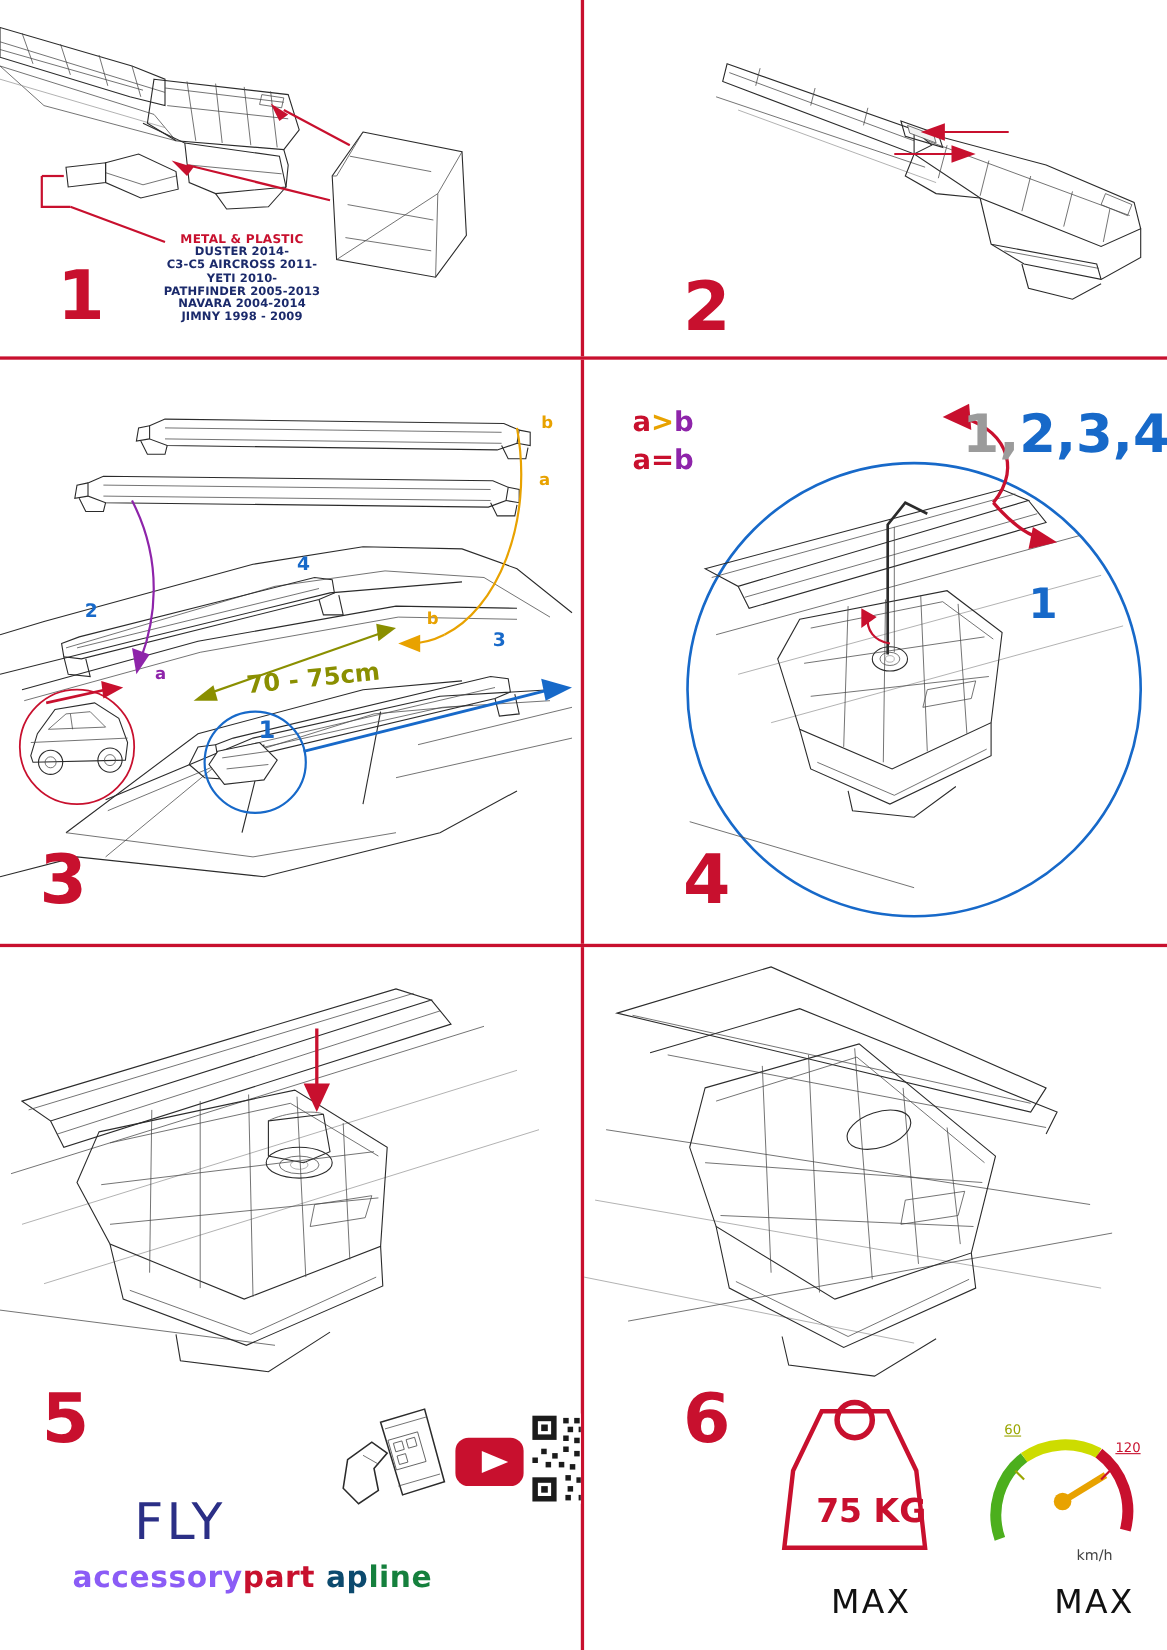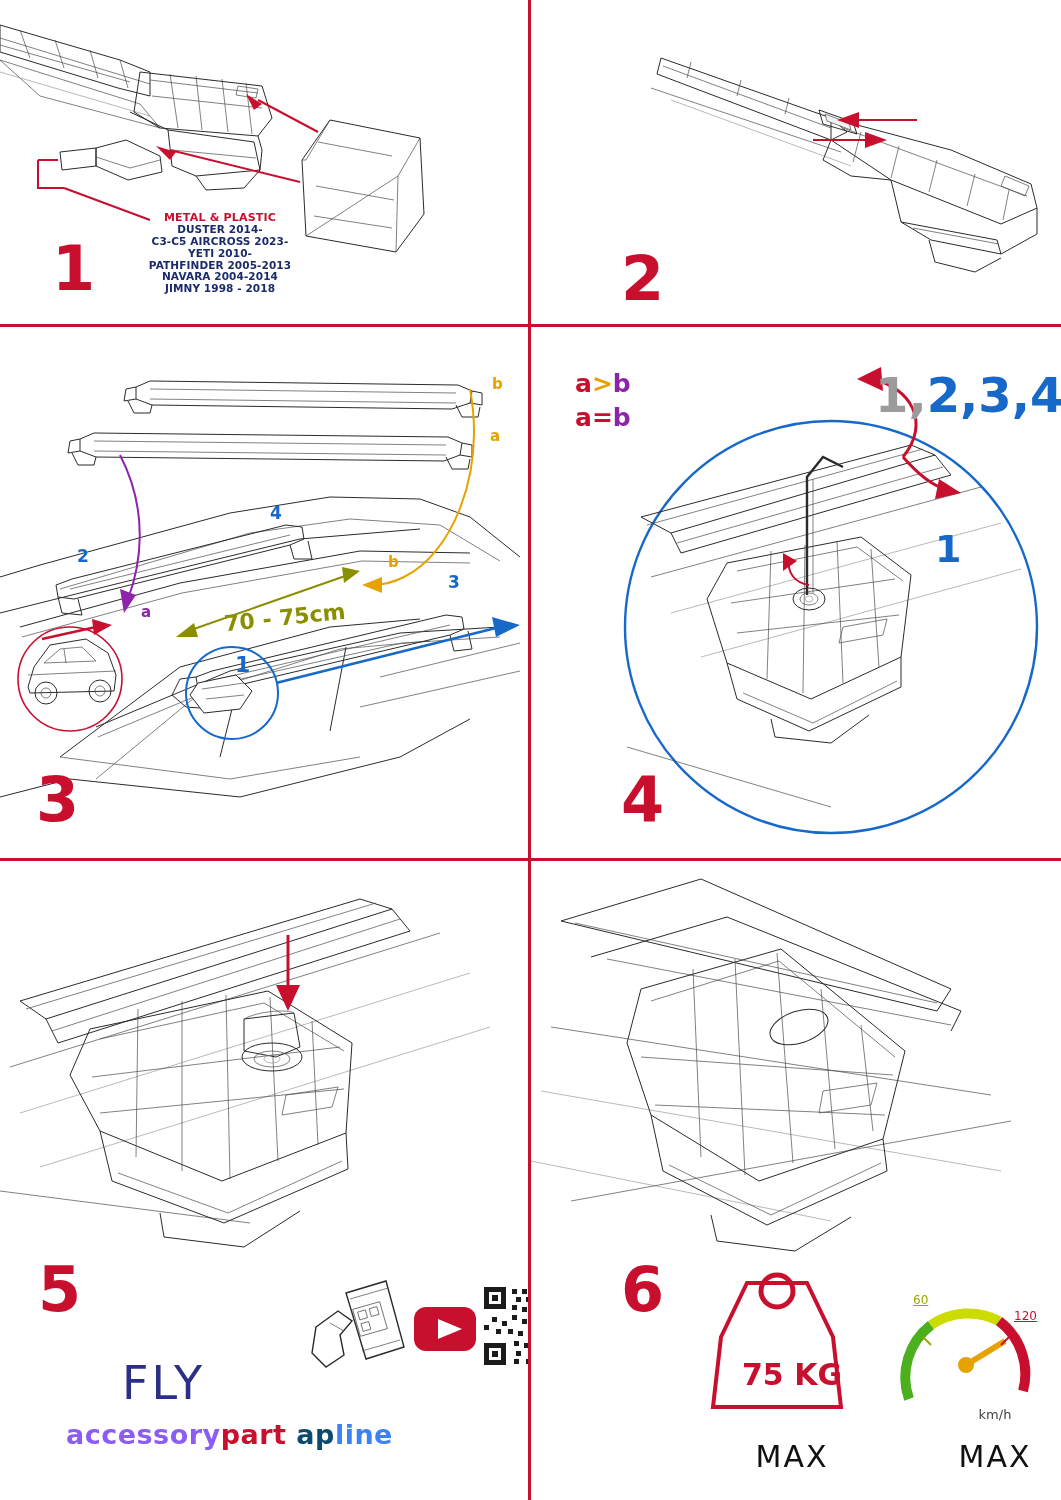--- a/index.html
+++ b/index.html
@@ -155,21 +155,21 @@
   .brand-line {
     position: absolute;
     font-family: "DejaVu Sans", sans-serif;
     font-weight: 700;
     font-size: 27px;
     letter-spacing: .5px;
   }
   .brand-line .accessory { color: #8b5cf6; }
   .brand-line .part { color: #c8102e; }
   .brand-line .ap { color: #0c4a6e; }
-  .brand-line .lineword { color: #3b82f6; text-align: center; }
+  .brand-line .lineword { color: #15803d; text-align: center; }
   .kg-text {
     position: absolute;
     color: #c8102e;
     font-family: "DejaVu Sans", sans-serif;
     font-weight: 700;
     font-size: 30px;
   }
   .max-text {
     position: absolute;
     color: #111;
@@ -265,25 +265,25 @@
       <path class="redf" d="M176 152 L156 146 L170 160 Z"></path>
 
       <path class="red" d="M38 160 L38 188 L64 188"></path>
       <path class="red" d="M38 160 L58 160"></path>
       <path class="red" d="M64 188 L150 220"></path>
     </svg>
 
     <div class="metal-plastic" style="left:110px; top:212px; width:220px;">
       <div class="head">METAL &amp; PLASTIC</div>
       <div class="vehicle">DUSTER 2014-</div>
-      <div class="vehicle">C3-C5 AIRCROSS 2023-</div>
+      <div class="vehicle">C3-C5 AIRCROSS 2011-</div>
       <div class="vehicle">YETI 2010-</div>
       <div class="vehicle">PATHFINDER 2005-2013</div>
       <div class="vehicle">NAVARA 2004-2014</div>
-      <div class="vehicle">JIMNY 1998 - 2018</div>
+      <div class="vehicle">JIMNY 1998 - 2009</div>
     </div>
 
     <div class="step-num" style="left:52px; top:238px;">1</div>
   </div>
 
   <div class="panel" style="left:531px; top:0; width:530px; height:324px;">
     <svg class="artwork" width="530" height="324" viewBox="0 0 530 324">
 
       <path class="ln" d="M130 58 L300 118 L316 132 L300 140 L126 74 Z"></path>
       <path class="ln-thin" d="M132 66 L300 128"></path>

